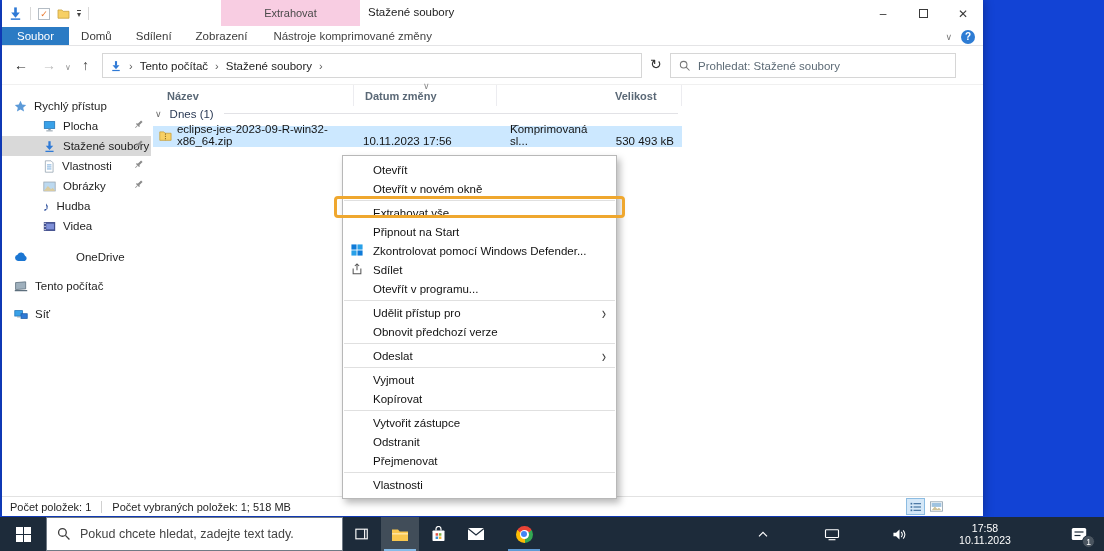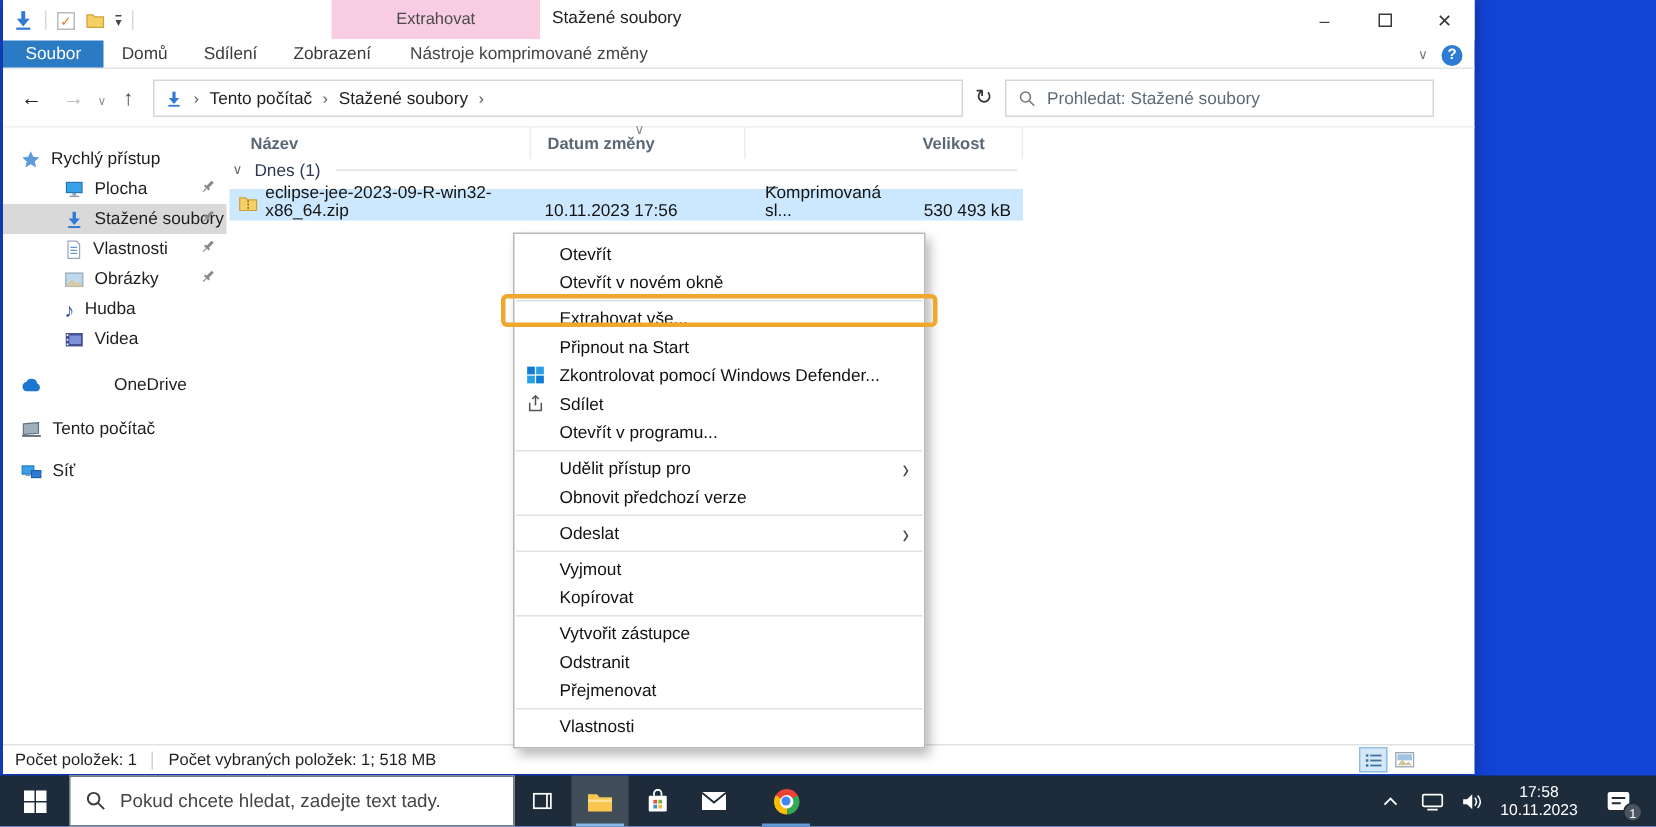--- a/index.html
+++ b/index.html
@@ -108,21 +108,21 @@
   .tbtn { width:38px; height:34px; display:flex; align-items:center; justify-content:center; position:relative; }
   .tbtn.active { background:rgba(255,255,255,.16); }
   .tbtn.active::after, .tbtn.running::after { content:""; position:absolute; left:3px; right:3px; bottom:0;
                 height:2px; background:#86bbe8; }
   .tbtn.running::after { background:#5f9bd5; }
   .chrome { width:17px; height:17px; border-radius:50%;
             background:conic-gradient(from -60deg,#ea4335 0 120deg,#34a853 0 240deg,#fbbc05 0 360deg);
             display:flex; align-items:center; justify-content:center; }
   .chrome .w { width:9px; height:9px; border-radius:50%; background:#fff; display:flex; align-items:center; justify-content:center; }
   .chrome .b { width:6px; height:6px; border-radius:50%; background:#4285f4; }
-  .tray { margin-left:auto; display:flex; align-items:flex-end; padding-right:4px; }
+  .tray { margin-left:auto; display:flex; align-items:flex-end; padding-right:4px;gap:41px; }
   .tray .titem { height:34px; display:flex; align-items:center; justify-content:center; }
   .clock { width:64px; text-align:center; color:#fff; font-size:10.5px; line-height:12px; }
   .notif { width:42px; position:relative; }
   .badge { position:absolute; right:5px; bottom:3px; width:13px; height:13px; border-radius:50%;
            background:#4a5560; border:1px solid #1d2b3a; color:#fff; font-size:8.5px;
            display:flex; align-items:center; justify-content:center; }
 </style>
 </head>
 <body>
 

